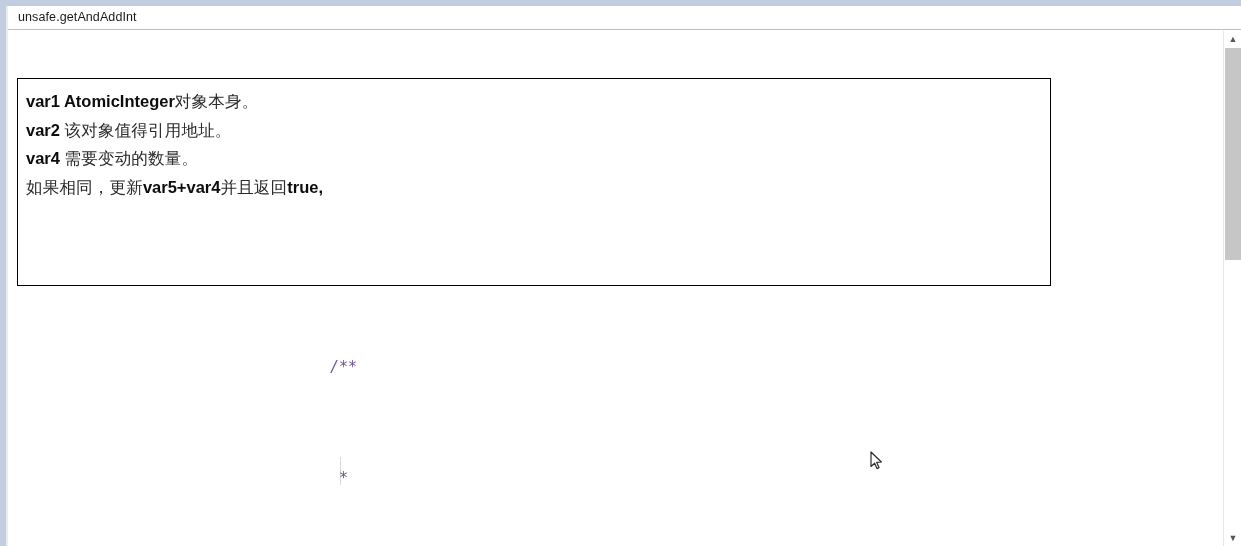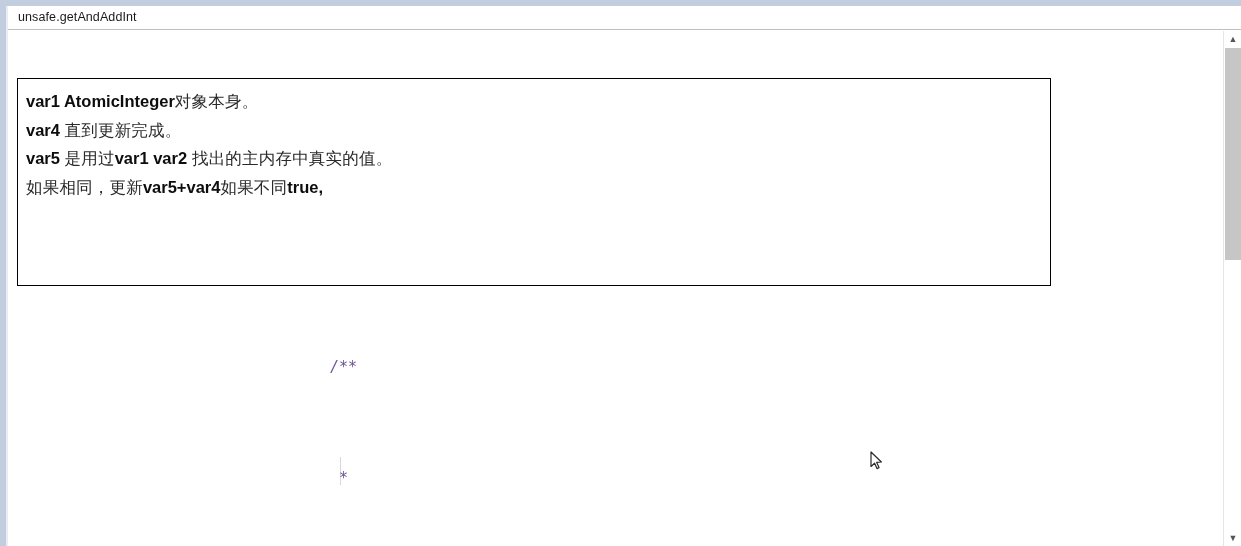--- a/index.html
+++ b/index.html
@@ -154,32 +154,32 @@
   </div>
 
   <div id="editor">
 
     <div id="note-box">
 
       <div class="note-line">
         <b>var1</b><b> AtomicInteger</b><span class="cjk">对象本身。</span>
       </div>
 
-
-      <div class="note-line">
-        <b>var4</b><span> </span><span class="cjk">直到更新完成。</span>
-      </div>
-
-      <div class="note-line">
-        <b>var5</b><span> </span><span class="cjk">是用过</span><b>var1 var2</b><span class="cjk"> 找出的主内存中真实的值。</span>
-      </div>
-
-
-      <div class="note-line">
-        <span class="cjk">如果相同，更新</span><b>var5+var4</b><span class="cjk">如果不同</span><b>true,</b>
+      <div class="note-line">
+        <b>var2</b><span> </span><span class="cjk">该对象值得引用地址。</span>
+      </div>
+
+      <div class="note-line">
+        <b>var4</b><span> </span><span class="cjk">需要变动的数量。</span>
+      </div>
+
+
+
+      <div class="note-line">
+        <span class="cjk">如果相同，更新</span><b>var5+var4</b><span class="cjk">并且返回</span><b>true,</b>
       </div>
 
 
     </div>
 
     <div class="indent-guide" style="left:332px; top:426px; height:28px;"></div>
 
     <div id="code">
 
       <div class="cl"><span style="display:inline-block;width:322px"></span><span class="doc">/**</span></div>

